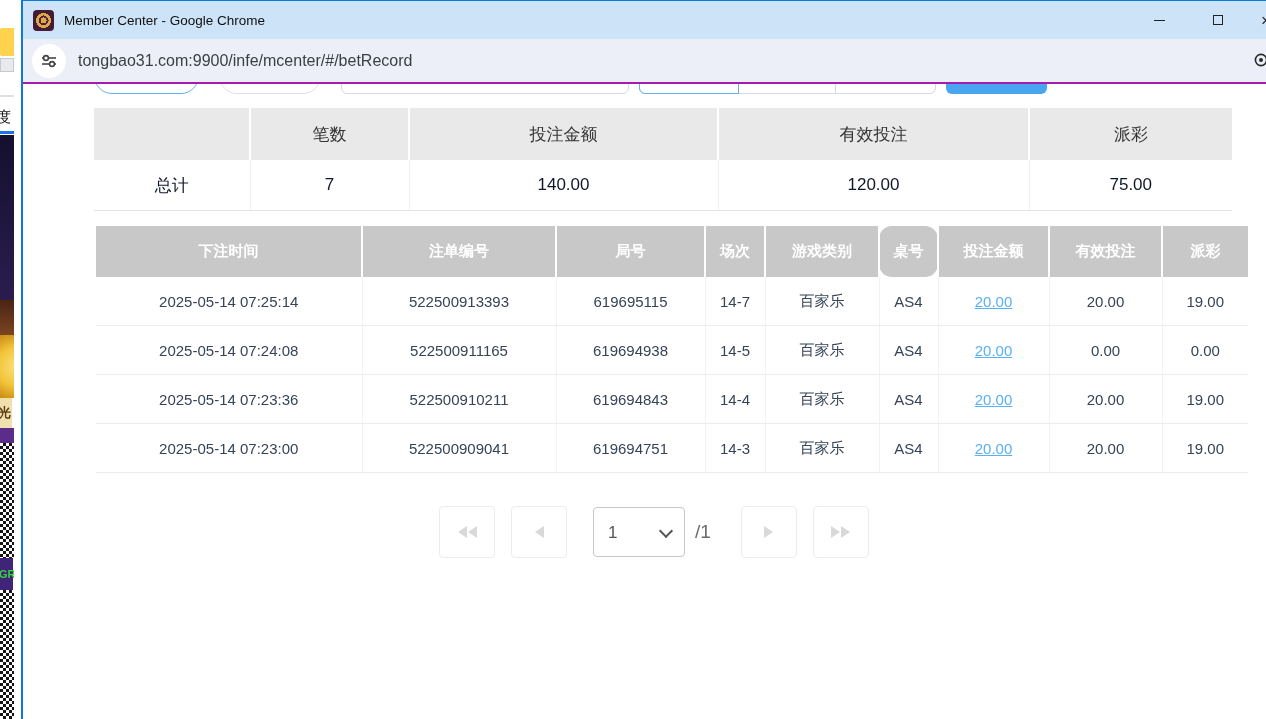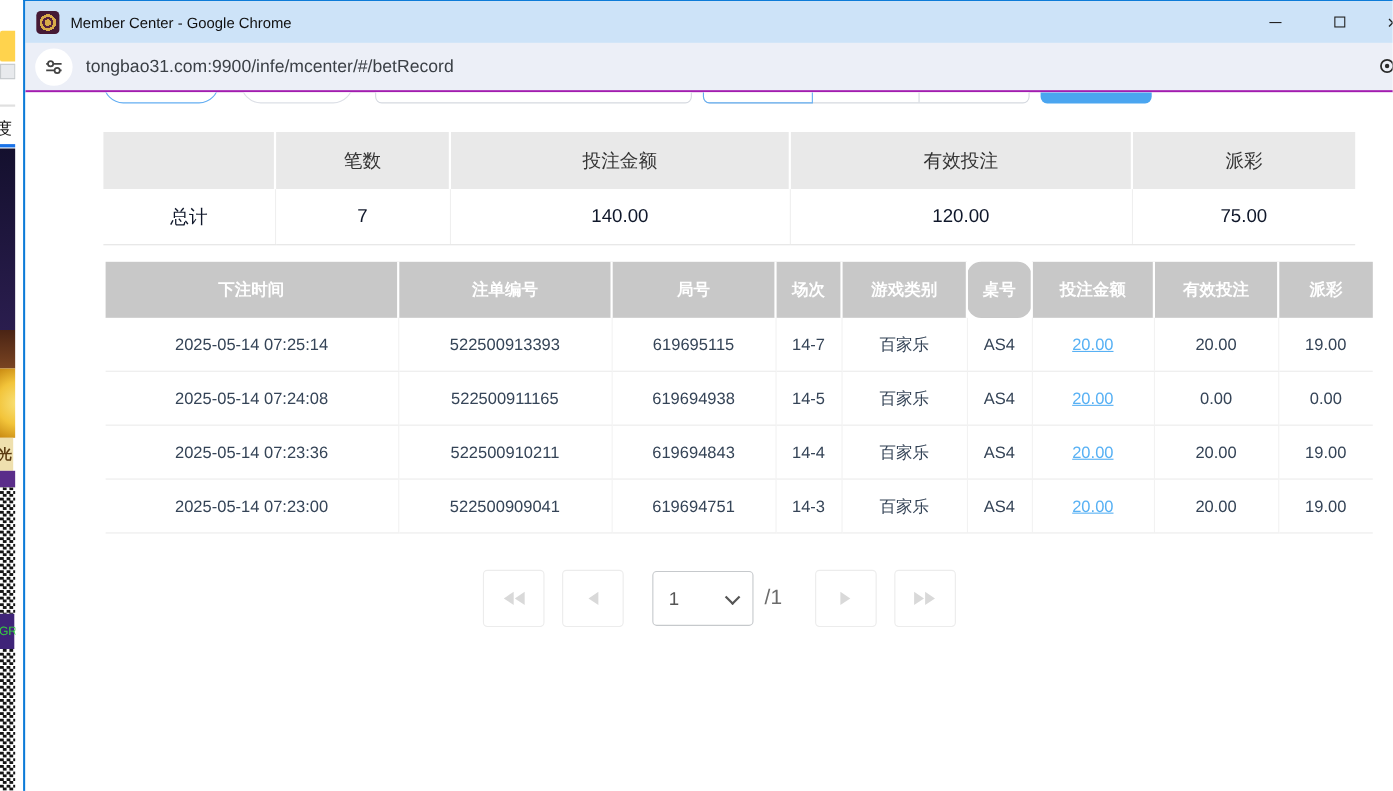--- a/index.html
+++ b/index.html
@@ -15,21 +15,21 @@
   .s-graybox{top:58px;height:14px;width:9px;background:#e8eaed;border:1px solid #c6cacd;box-sizing:border-box;}
   .s-line{top:95px;height:2px;background:#e0e0e0;}
   .s-du{top:108px;height:24px;font-size:15px;color:#111;margin-left:-4px;white-space:nowrap;}
   .s-blueline{top:131px;height:3px;background:#1a73e8;}
   .s-dark{top:135px;height:165px;background:linear-gradient(#14102e,#2a1d4e);}
   .s-brown{top:300px;height:35px;background:linear-gradient(#4a2414,#7a4422);}
   .s-gold{top:335px;height:63px;background:radial-gradient(circle at 120% 50%,#f9e27a 0,#f2c43a 55%,#c98a12 100%);}
   .s-guang{top:398px;height:30px;background:#efe0ae;color:#5a3a10;font-weight:bold;font-size:13px;line-height:30px;margin-left:-2px;}
   .s-purp1{top:428px;height:15px;background:#5a2d8a;}
   .s-qr1{top:443px;height:115px;background-image:repeating-conic-gradient(#141414 0% 25%,#fff 0% 50%);background-size:6px 6px;}
-  .s-gr{top:558px;height:32px;background:#3f2478;color:#35d43f;font-weight:normal;font-size:11px;line-height:32px;margin-left:-1px;}
+  .s-gr{top:558px;height:32px;background:#3f2478;color:#35d43f;font-weight:bold;font-size:11px;line-height:32px;margin-left:-1px;}
   .s-qr2{top:590px;height:129px;background-image:repeating-conic-gradient(#141414 0% 25%,#fff 0% 50%);background-size:6px 6px;}
 
   
   .window{
     position:absolute;left:21px;top:0;width:1252px;height:719px;
     border-left:2px solid #0c7bd8;border-top:1px solid #0c7bd8;
     box-sizing:border-box;overflow:hidden;background:#fff;
   }
   .titlebar{height:38px;background:#cde3f8;position:relative;display:flex;align-items:center;}
   .favicon{
@@ -56,21 +56,21 @@
   .tc-btn1{left:71px;width:105px;border:1px solid #64aef2;border-radius:18px;}
   .tc-btn2{left:196px;width:102px;border:1px solid #dcdfe6;border-radius:18px;}
   .tc-input{left:318px;width:288px;border:1px solid #d5d9e0;border-radius:6px;}
   .tc-group{left:616px;width:297px;border:1px solid #d5d9e0;border-radius:6px;display:flex;}
   .tc-seg1{flex:0 0 100px;border:1px solid #64aef2;margin:-1px 0 -1px -1px;border-radius:6px 0 0 6px;box-sizing:border-box;}
   .tc-seg2{flex:0 0 97px;border-right:1px solid #d5d9e0;box-sizing:border-box;}
   .tc-seg3{flex:1;}
   .tc-bluebtn{left:923px;width:101px;background:#4aa5f0;border:none;border-radius:6px;}
 
   table{border-collapse:collapse;table-layout:fixed;}
-  .summary{width:1120px;margin:36px 0 0 71px;}
+  .summary{width:1120px;margin:24px 0 0 71px;}
   .summary th{background:#e9e9e9;height:50px;font-size:17px;font-weight:400;color:#333;border-left:2px solid #fff;text-align:center;}
   .summary th:first-child{border-left:none;}
   .summary td{background:#fff;height:48px;font-size:17px;color:#0f172a;text-align:center;border-bottom:1px solid #e3e3e3;border-left:1px solid #efefef;}
   .summary td:first-child{border-left:none;}
   .summary .c0{width:153px;} .summary .c1{width:155px;} .summary .c2{width:305px;} .summary .c3{width:307px;} .summary .c4{width:200px;}
 
   .bet{width:1118px;margin:15px 0 0 73px;}
   .bet th{background:#c8c8c8;color:#fff;font-size:15px;font-weight:700;height:49px;border-left:2px solid #fff;text-align:center;margin-left:33px;}
   .bet th:first-child{border-left:none;}
   .bet td{height:46px;font-size:15px;color:#354457;text-align:center;border-bottom:1px solid #ececec;border-left:1px solid #f2f2f2;background:#fff;}

